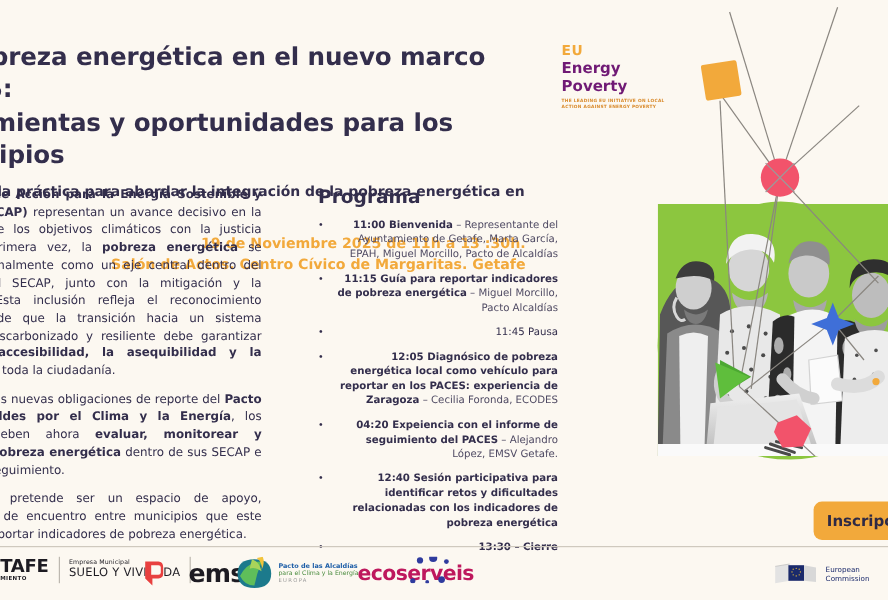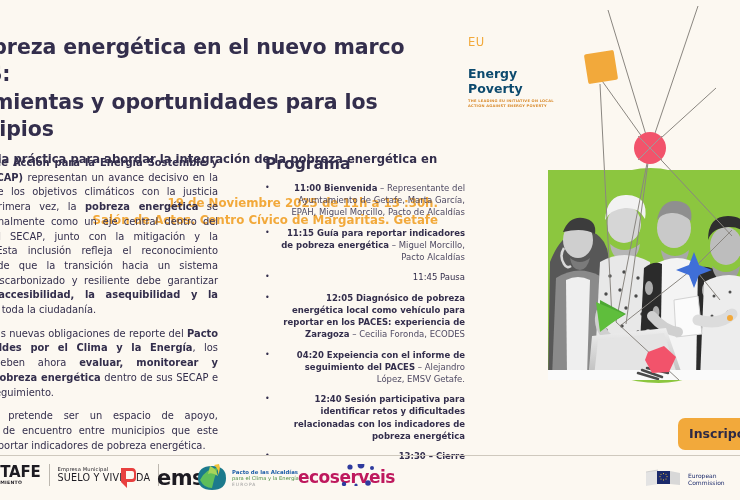--- a/index.html
+++ b/index.html
@@ -42,32 +42,32 @@
   .photo-svg { display: block; }
 
   
   .hub-logo {
     position: absolute;
     left: 468px; top: 36px;
     width: 108px;
   }
   .hub-eu {
     font-family: "DejaVu Sans", sans-serif;
-    font-weight: normal;
+    font-weight: bold;
     font-size: 11.5px;
     color: #F2A93B;
     letter-spacing: 0.4px;
     line-height: 1.15;
   }
   .hub-title {
     font-weight: bold;
     font-size: 12.5px;
-    color: #0c4a6e;
+    color: #701a75;
     line-height: 1.18;
-    margin-top: 18px;
+    margin-top: 1px;
   }
   .hub-sub {
     font-size: 11.5px;
     color: #4A465C;
     line-height: 1.2;
   }
   .hub-tag {
     margin-top: 2px;
     font-size: 3.6px;
     font-weight: bold;

